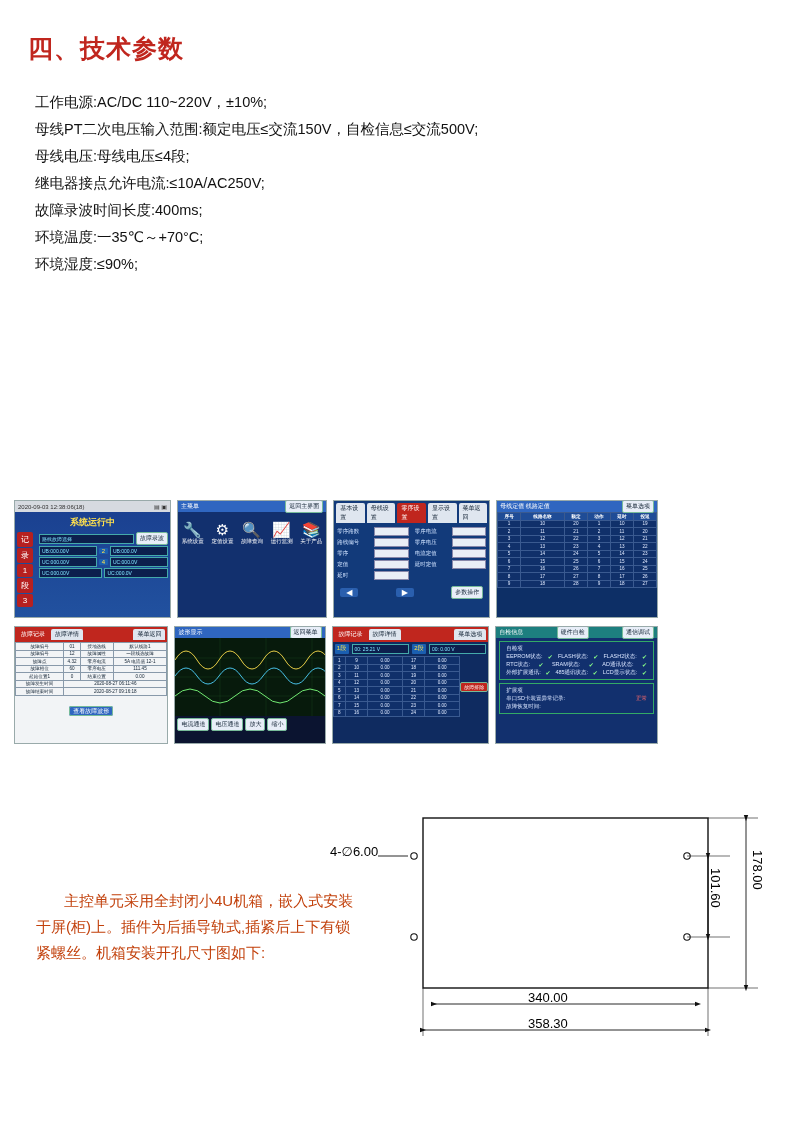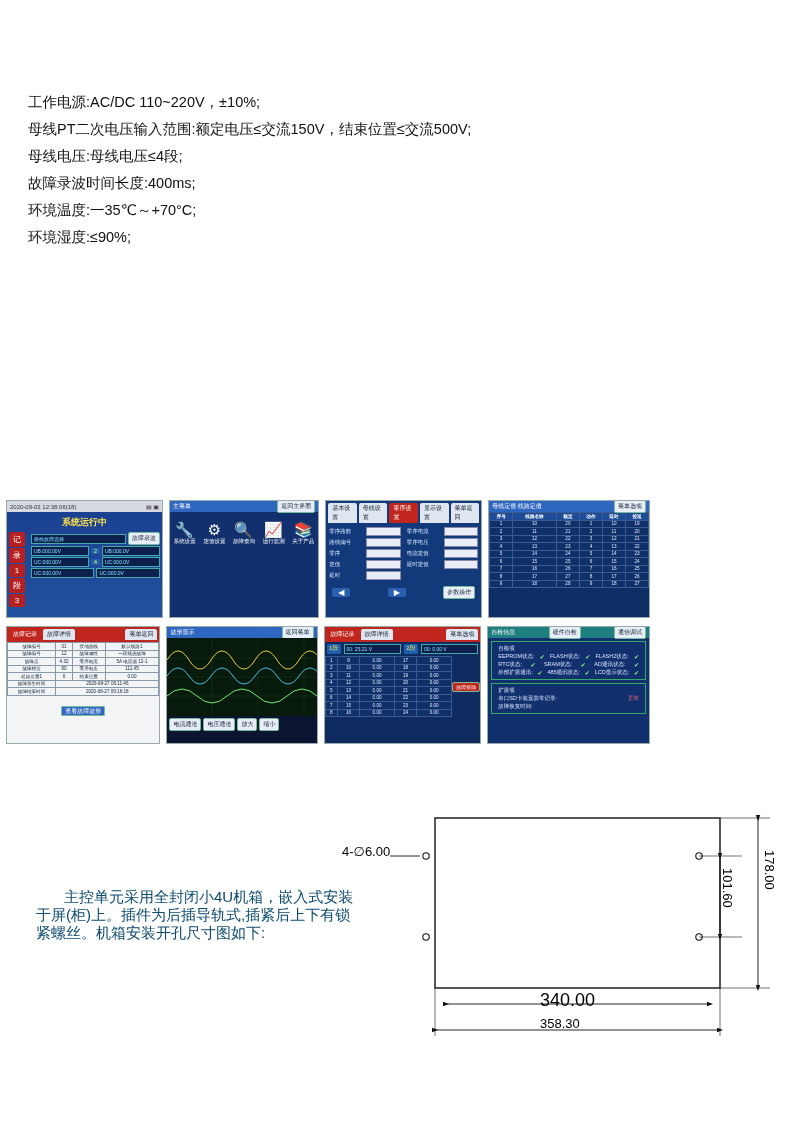--- a/index.html
+++ b/index.html
@@ -11,26 +11,26 @@
   .page{position:relative;width:800px;height:1127px;}
 
   h2.section{
     color:#c0261e;font-size:25px;font-weight:bold;margin:0;
     letter-spacing:1px;
   }
   #sec4{position:absolute;left:28px;top:32px;}
   #sec5{position:absolute;left:28px;top:452px;}
   #sec6{position:absolute;left:28px;top:822px;}
 
-  .specs{position:absolute;left:28px;top:92px;width:730px;}
+  .specs{position:absolute;left:35px;top:92px;width:730px;}
   .specs p{margin:0 0 6px 0;font-size:14.5px;line-height:21px;color:#111;}
   .specs p.indent{text-indent:24px;}
 
   
-  .gallery{position:absolute;left:6px;top:500px;width:644px;}
+  .gallery{position:absolute;left:14px;top:500px;width:644px;}
   .grow{display:flex;gap:6px;margin-bottom:8px;}
   .shot{border:1px solid #9aa;box-sizing:border-box;overflow:hidden;position:relative;}
   .r1 .shot{height:118px;}
   .r2 .shot{height:118px;}
 
   .s1{width:190px;background:linear-gradient(#1a3f8f,#21519f);}
   .s2{width:182px;background:#12306e;}
   .s3{width:190px;background:#123a7a;}
   .s4{width:196px;background:#0d2f66;}
   .s5{width:186px;background:#f2f4f6;}
@@ -70,34 +70,36 @@
   table.grid th{background:#cfe0f5;}
   table.grid.dark td{border-color:#3a5a90;color:#dfe9ff;background:#10306a;}
   table.grid.dark th{background:#1f4c96;color:#fff;border-color:#3a5a90;}
 
   .wave{background:#071a0c;height:78px;position:relative;overflow:hidden;}
 
   .chk{color:#8f8;font-size:6px;}
   .kv{display:flex;justify-content:space-between;font-size:5.5px;color:#d8e4ff;margin:1px 4px;}
 
   
-  .dimwrap{position:absolute;left:390px;top:808px;width:400px;height:260px;}
-  .desc{position:absolute;left:36px;top:888px;width:320px;font-size:15px;line-height:18px;color:#0c4a6e;}
+  .dimwrap{position:absolute;left:378px;top:808px;width:400px;height:260px;}
+  .desc{position:absolute;left:36px;top:888px;width:320px;font-size:15px;line-height:26px;color:#c2410c;}
   .desc p{margin:0;text-indent:28px;}
 </style>
 </head>
 <body>
 
 <div class="page">
 
+  <h2 class="section" id="sec4">四、技术参数</h2>
 
   <div class="specs">
     <p>工作电源:AC/DC 110~220V，±10%;</p>
-    <p>母线PT二次电压输入范围:额定电压≤交流150V，结束位置≤交流500V;</p>
+    <p>母线PT二次电压输入范围:额定电压≤交流150V，自检信息≤交流500V;</p>
     <p>母线电压:母线电压≤4段;</p>
+    <p>继电器接点允许电流:≤10A/AC250V;</p>
     <p>故障录波时间长度:400ms;</p>
     <p>环境温度:一35℃～+70°C;</p>
     <p>环境湿度:≤90%;</p>
   </div>
 
 
   <div class="gallery">
 
     <div class="grow r1">
 
@@ -559,19 +561,19 @@
       <line x1="45" y1="222" x2="330" y2="222" stroke="#111" stroke-width="0.9" marker-start="url(#ar)" marker-end="url(#ar)"></line>
 
       <defs>
         <marker id="ar" markerWidth="7" markerHeight="7" refX="3.5" refY="3.5" orient="auto">
           <path d="M0,1 L7,3.5 L0,6 z" fill="#111"></path>
         </marker>
       </defs>
     </svg>
 
     <div style="position:absolute;left:-48px;top:36px;font-size:13px;">4-∅6.00</div>
-    <div style="position:absolute;left:150px;top:182px;font-size:18px;">340.00</div>
+    <div style="position:absolute;left:150px;top:182px;font-size:13px;">340.00</div>
     <div style="position:absolute;left:150px;top:208px;font-size:13px;">358.30</div>
     <div style="position:absolute;left:330px;top:60px;font-size:13px;writing-mode:vertical-rl;">101.60</div>
     <div style="position:absolute;left:372px;top:42px;font-size:13px;writing-mode:vertical-rl;">178.00</div>
   </div>
 
 </div>
 
 </body></html>

